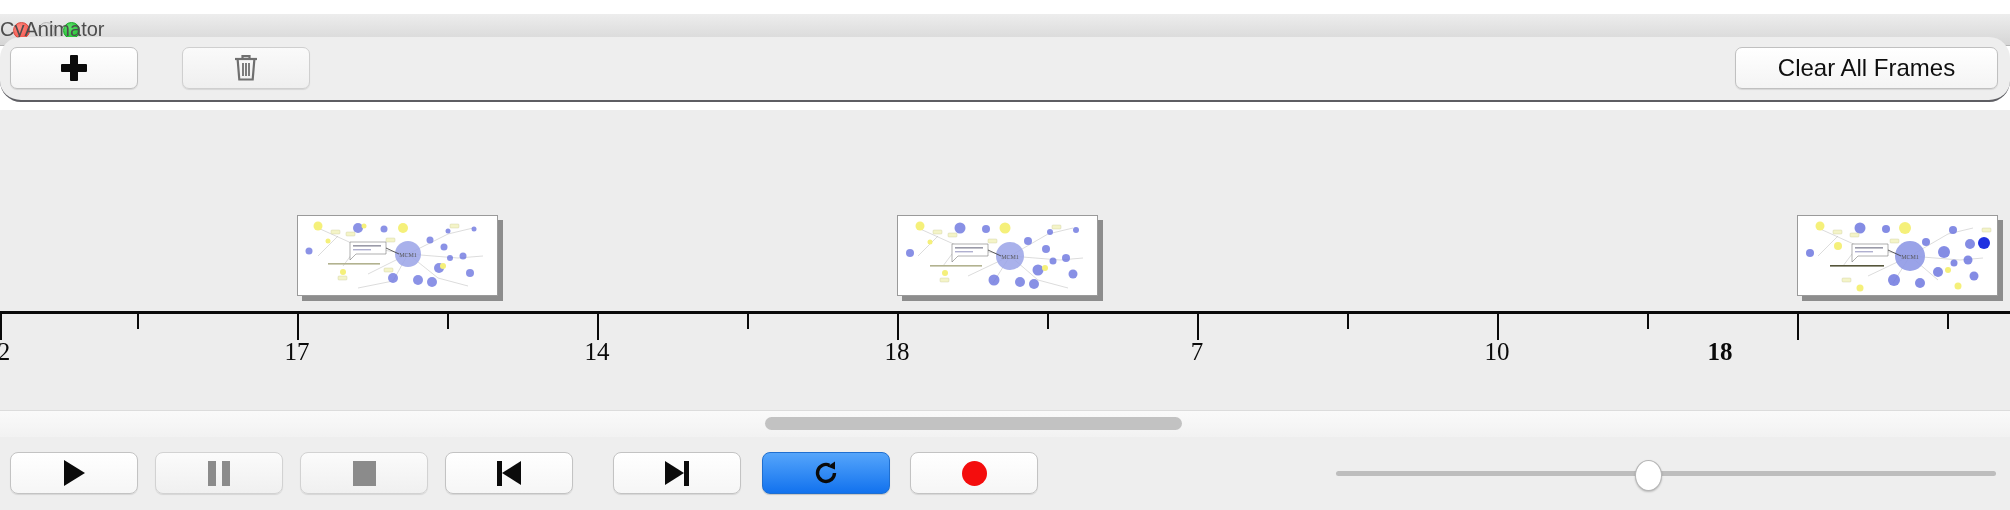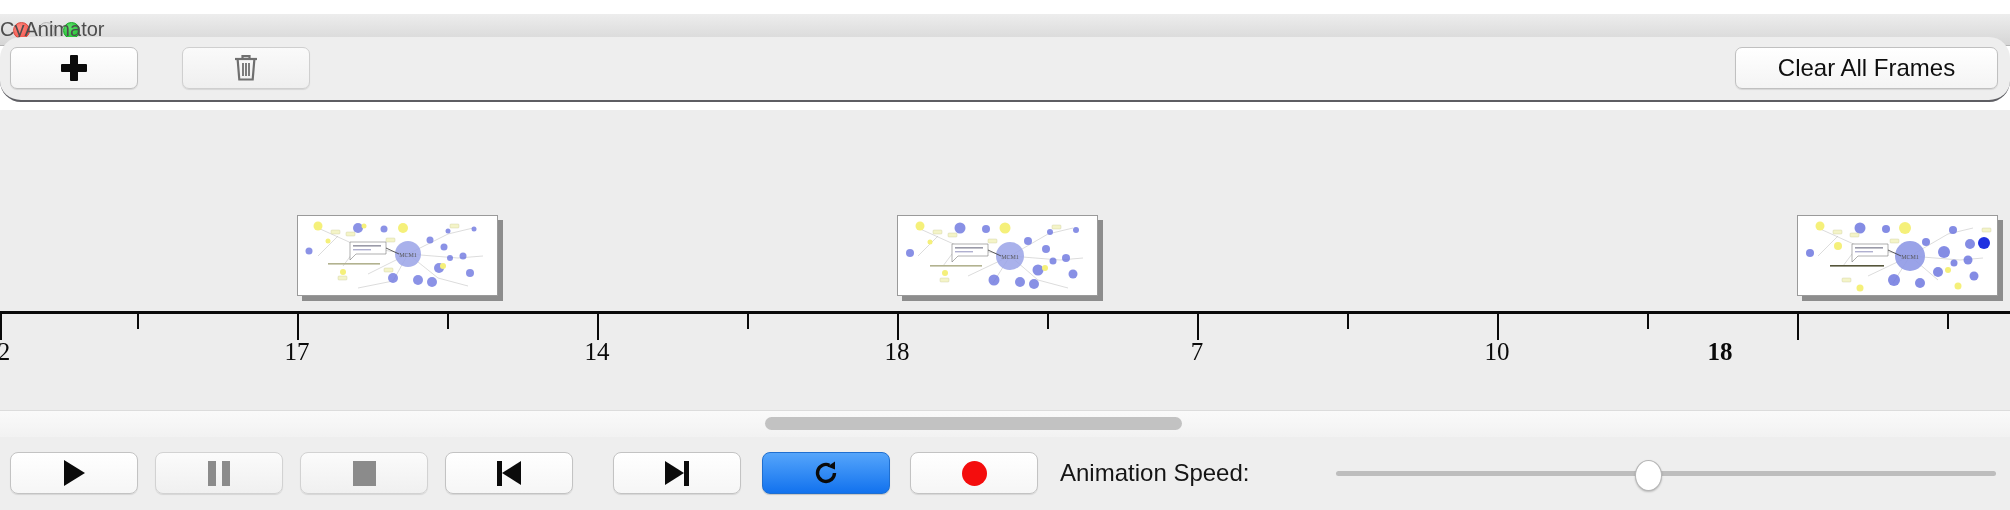--- a/index.html
+++ b/index.html
@@ -474,21 +474,20 @@
     <div class="tbtn active" id="loop-button">
       <svg width="30" height="30" viewBox="0 0 30 30">
         <path d="M23.5 15 A8.5 8.5 0 1 1 18.5 7.2" stroke="#0a0a0a" stroke-width="3.4" fill="none" stroke-linecap="butt"></path>
         <path d="M24 3.5 L24 11.5 L16.5 8.4 Z" fill="#0a0a0a"></path>
       </svg>
     </div>
     <div class="tbtn" id="record-button">
       <span class="glyph-record"></span>
     </div>
 
-    <div class="speed-label">Animation Speed:</div>
 
     <div class="slider">
       <div class="track"></div>
       <div class="thumb"></div>
     </div>
   </div>
 
 </div>
 
 </body></html>

